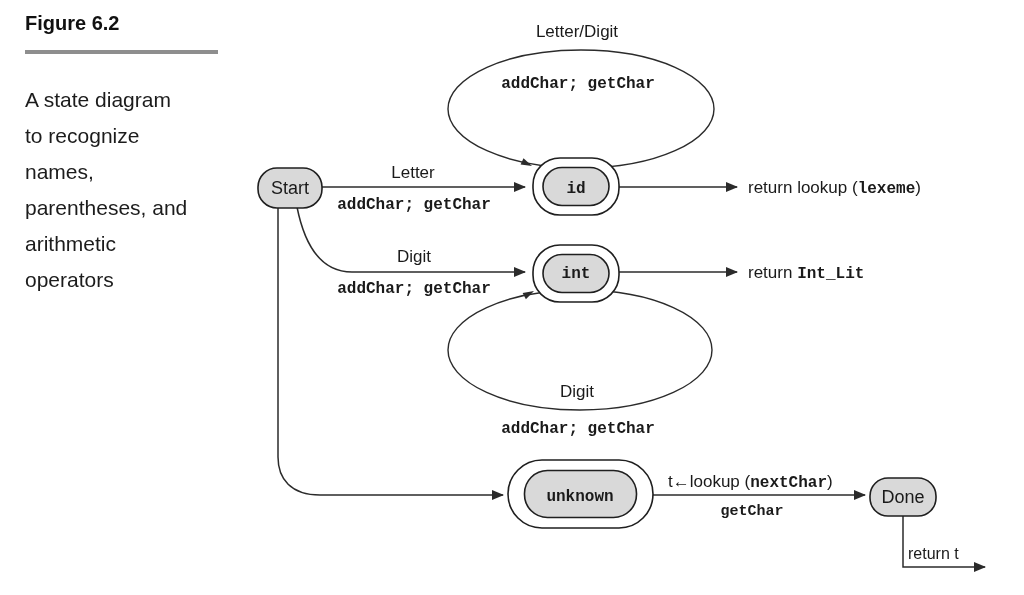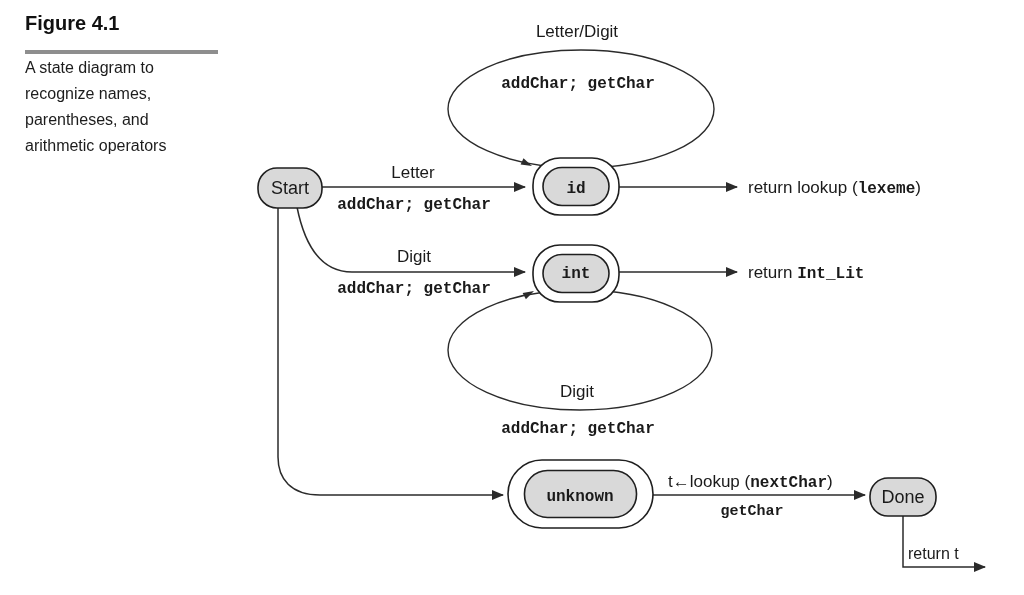--- a/index.html
+++ b/index.html
@@ -2,41 +2,41 @@
 <html><head>
 <meta charset="utf-8">
 <style>
   html,body{margin:0;padding:0;background:#ffffff;}
   body{width:1024px;height:595px;position:relative;overflow:hidden;
        font-family:"Liberation Sans",sans-serif;color:#1a1a1a;}
   .stage{position:absolute;left:0;top:0;width:1024px;height:595px;}
   .sidebar{position:absolute;left:25px;top:12px;width:200px;}
   .figure-label{margin:0;font-size:20px;font-weight:bold;letter-spacing:0;color:#111;}
   .rule{margin-top:15px;width:193px;height:4px;background:#8e8e8e;}
-  .caption{margin:1px 0 0 0;width:168px;font-size:16px;line-height:26px;color:#1c1c1c;}
+  .caption{margin:28px 0 0 0;width:168px;font-size:21px;line-height:36px;color:#1c1c1c;}
   svg{position:absolute;left:0;top:0;}
   .edge{fill:none;stroke:#2b2b2b;stroke-width:1.5;}
   .loop{fill:#ffffff;stroke:#2b2b2b;stroke-width:1.4;}
   .state-outer{fill:#ffffff;stroke:#1f1f1f;stroke-width:1.6;}
   .state-fill{fill:#d9d9d9;stroke:#1f1f1f;stroke-width:1.6;}
   .ah{fill:#2b2b2b;stroke:none;}
   text{fill:#1a1a1a;}
   .sans{font-family:"Liberation Sans",sans-serif;font-size:17px;}
   .sans-lg{font-family:"Liberation Sans",sans-serif;font-size:18px;}
   .sans-sm{font-family:"Liberation Sans",sans-serif;font-size:16px;}
   .mono{font-family:"Liberation Mono",monospace;font-weight:bold;font-size:16px;}
   .mono-sm{font-family:"Liberation Mono",monospace;font-weight:bold;font-size:15px;}
 </style>
 </head>
 <body>
 
 <div class="stage">
 
   <div class="sidebar">
-    <h1 class="figure-label">Figure 4.1</h1>
+    <h1 class="figure-label">Figure 6.2</h1>
     <div class="rule"></div>
     <p class="caption">A state diagram to recognize names, parentheses, and arithmetic operators</p>
   </div>
 
   <svg width="1024" height="595" viewBox="0 0 1024 595">
     <defs>
       <marker id="arrow" markerUnits="userSpaceOnUse" markerWidth="12" markerHeight="10" refX="11" refY="5" orient="auto">
         <path d="M0,0 L12,5 L0,10 Z" fill="#2b2b2b"></path>
       </marker>
     </defs>

